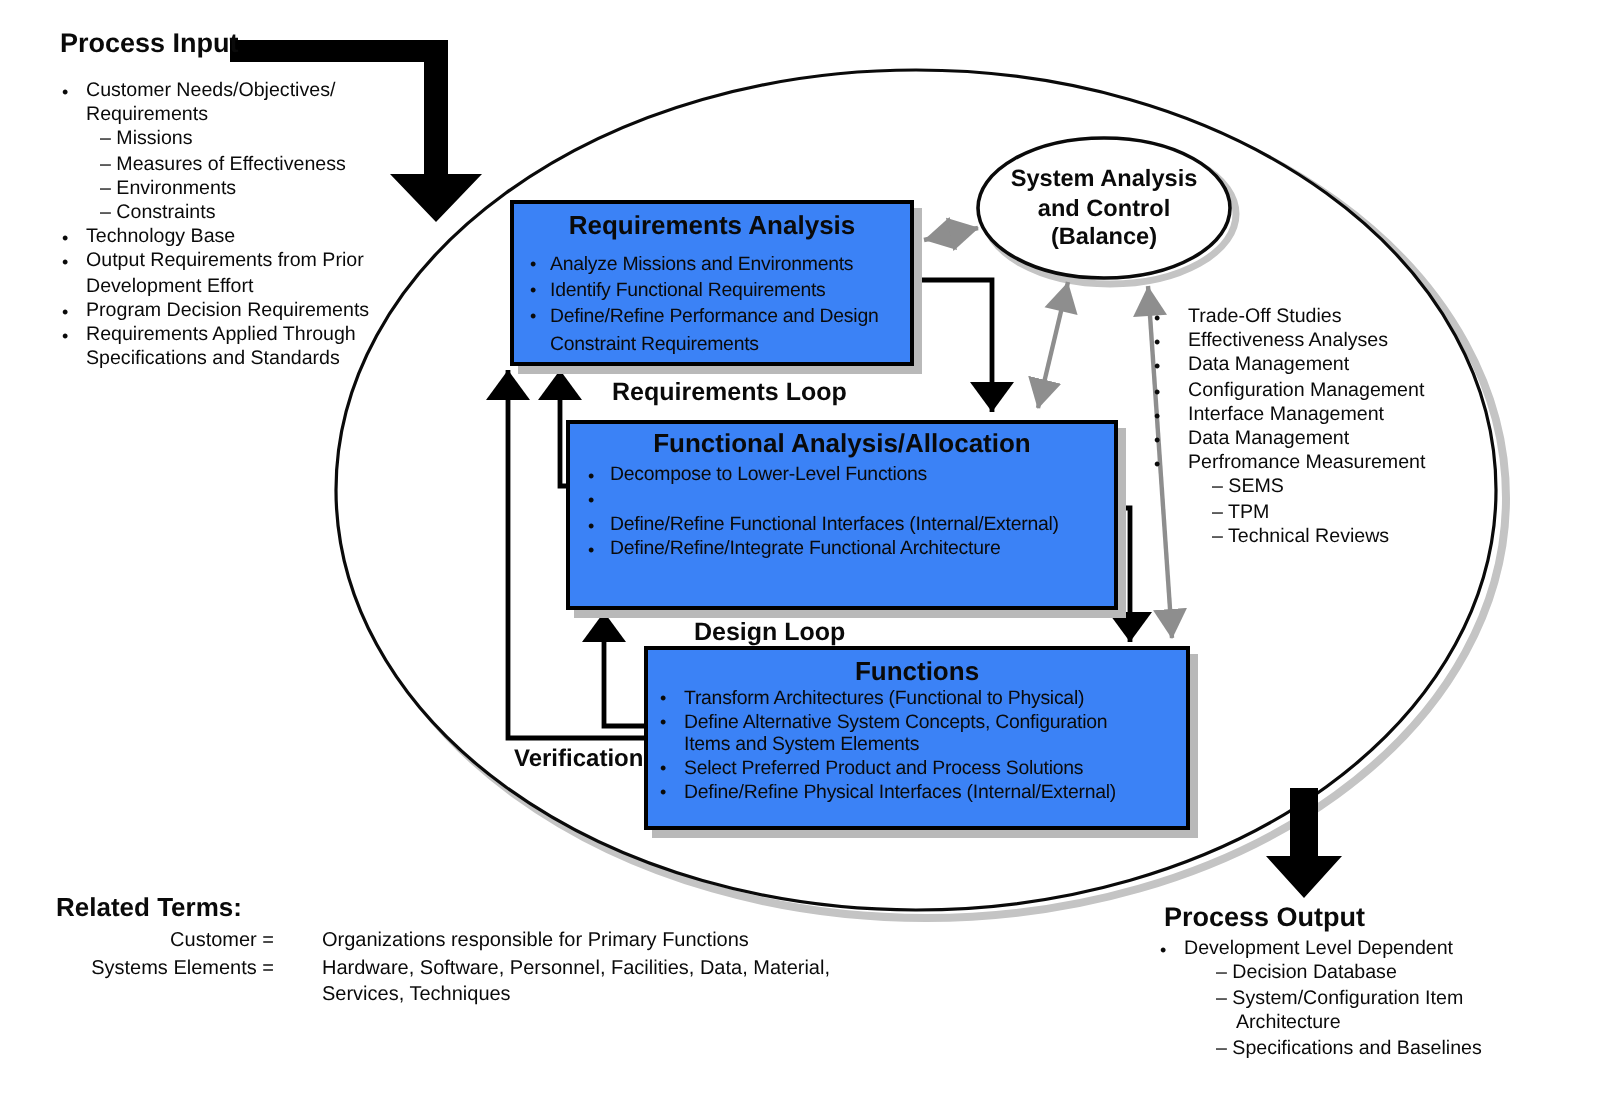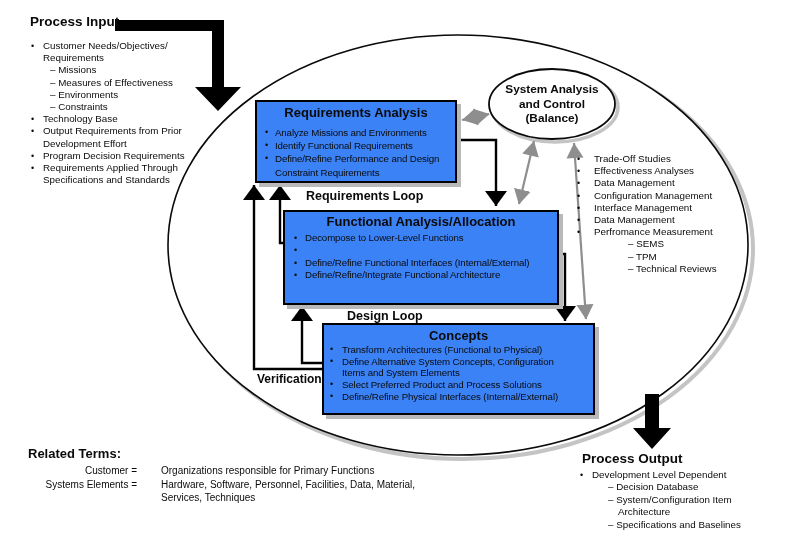--- a/index.html
+++ b/index.html
@@ -10,21 +10,21 @@
   .h{font-weight:bold;font-size:13.5px;letter-spacing:0;}
   .t{white-space:pre-line;}
   
   .list{font-size:9.8px;line-height:12.2px;}
   .li{display:flex;}
   .li .b{flex:none;font-size:9px;}
   .li2{white-space:pre-line;}
   .pi-list .li .b{width:12px;padding-left:3px;}
   .pi-list .li2{margin-left:22px;padding-left:10px;text-indent:-10px;}
   .ctrl-list .li .b{width:17px;padding-left:1px;}
-  .ctrl-list .li2{margin-left:52px;padding-left:10px;text-indent:-10px;}
+  .ctrl-list .li2{margin-left:30px;padding-left:10px;text-indent:-10px;}
   .po-list{line-height:12.4px;}
   .po-list .li .b{width:12px;}
   .po-list .li2{margin-left:28px;padding-left:10px;text-indent:-10px;}
   
   .box{position:absolute;z-index:3;box-sizing:border-box;background:#3b82f6;
        border:2px solid #000;box-shadow:4px 4px 0 #b9b9b9;}
   .box .bt{text-align:center;font-weight:bold;font-size:13px;margin-top:3px;}
   .box .bl{font-size:9.7px;letter-spacing:-0.12px;padding:0 3px 0 6px;}
   .box .li .b{width:10px;text-align:left;padding-left:2px;}
   .box.ra .bl{line-height:13.2px;margin-top:6px;}
@@ -190,21 +190,21 @@
           <span class="t">Define/Refine Functional Interfaces (Internal/External)</span>
         </div>
       <div class="li">
           <span class="b">•</span>
           <span class="t">Define/Refine/Integrate Functional Architecture</span>
         </div>
     </div>
   </div>
 
   <div class="box sy" style="left:322px;top:323px;width:273px;height:92px;">
-    <div class="bt">Concepts</div>
+    <div class="bt">Functions</div>
     <div class="bl">
       <div class="li">
           <span class="b">•</span>
           <span class="t">Transform Architectures (Functional to Physical)</span>
         </div>
       <div class="li">
           <span class="b">•</span>
           <span class="t">Define Alternative System Concepts, Configuration
 Items and System Elements</span>
         </div>

